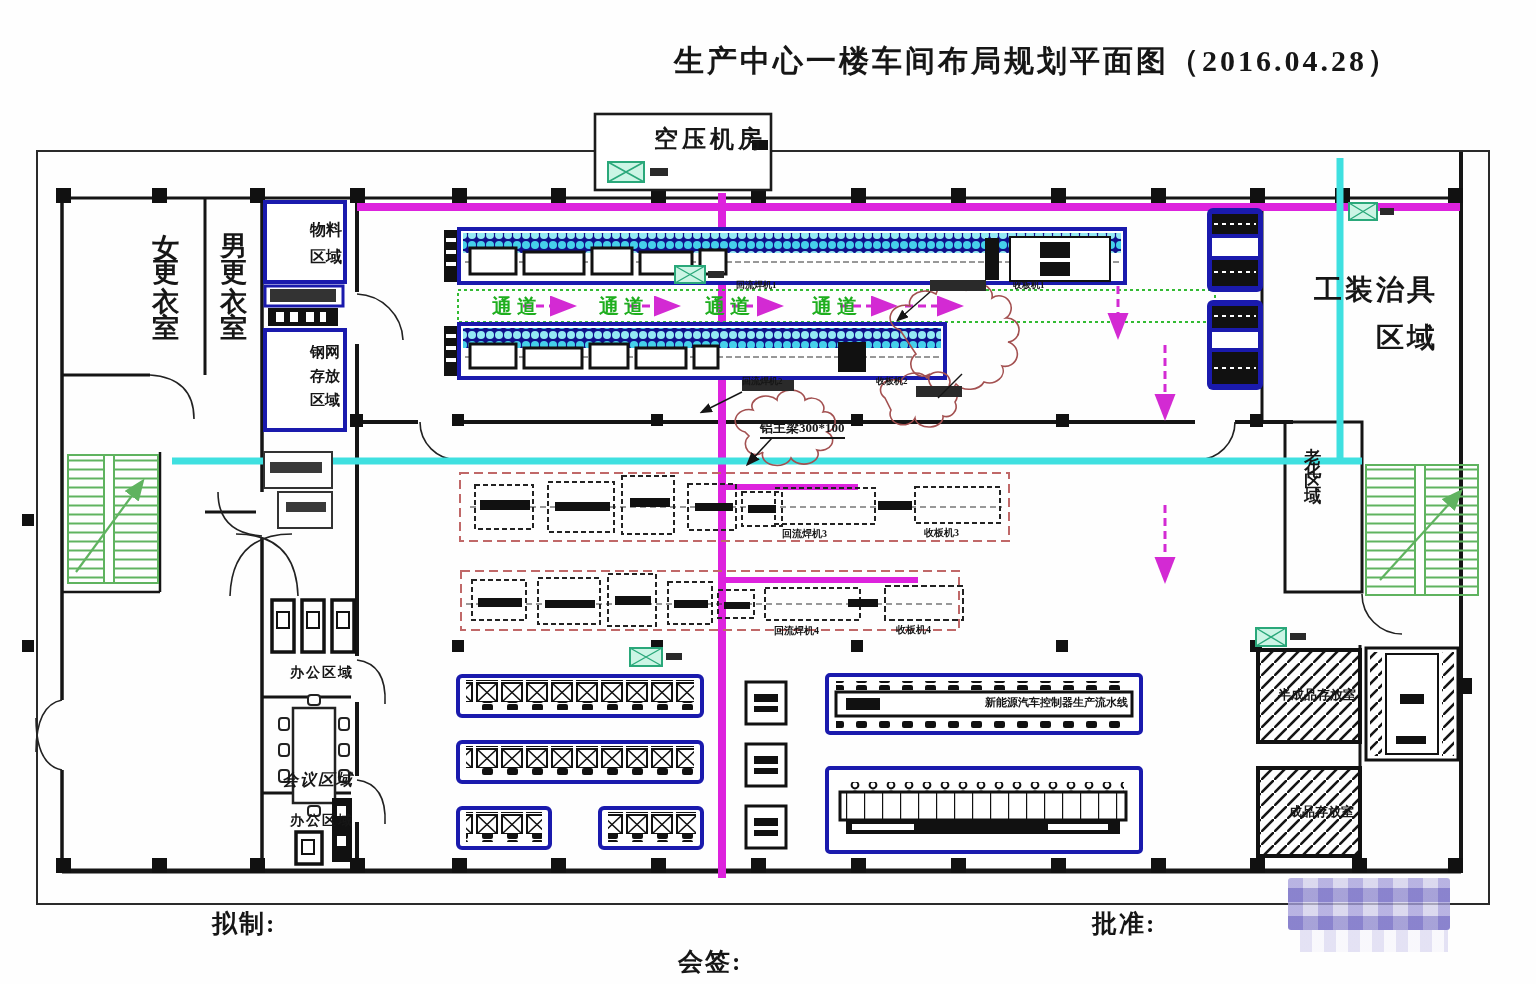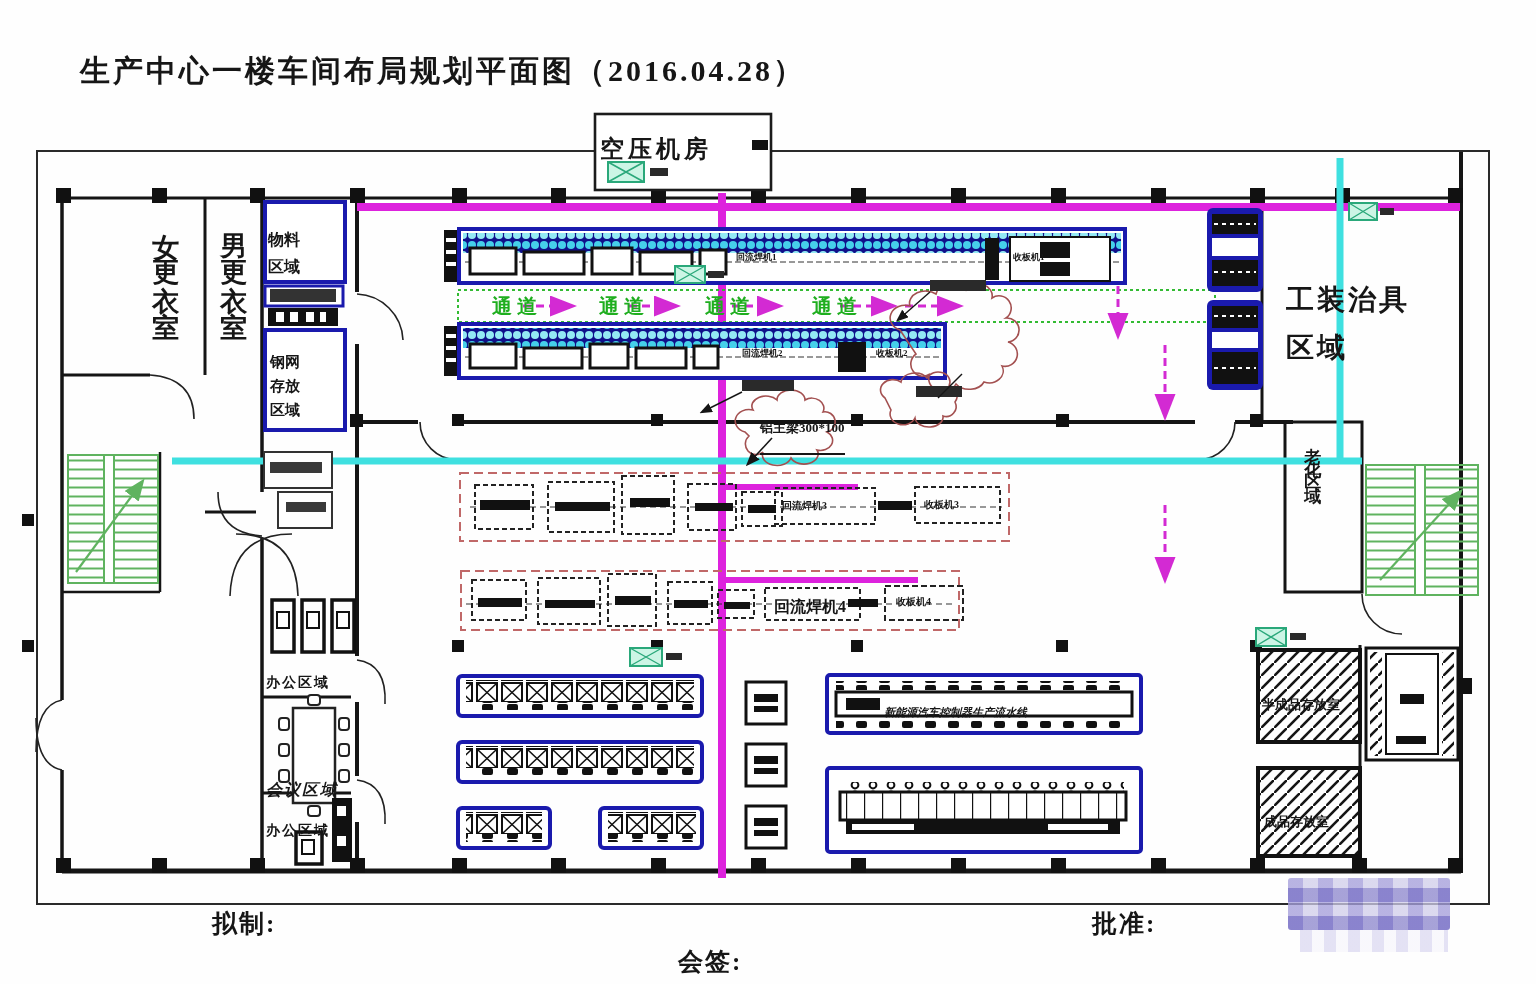--- a/index.html
+++ b/index.html
@@ -1,27 +1,27 @@
 <!DOCTYPE html>
 <html><head>
 <meta charset="utf-8">
 <style>
   html,body{margin:0;padding:0;background:#ffffff;}
   #stage{position:relative;width:1536px;height:984px;background:#fefefe;overflow:hidden;
          font-family:"Liberation Serif","DejaVu Serif",serif;}
   #plan-svg{position:absolute;left:0;top:0;z-index:1;}
   .lbl{position:absolute;z-index:2;color:#161616;font-weight:bold;line-height:1.25;
        font-family:"Liberation Serif","DejaVu Serif",serif;white-space:pre-line;}
-  .ctr{text-align:left;margin-top:10px;}
+  .ctr{text-align:right;}
   .v{writing-mode:vertical-rl;text-orientation:upright;}
   .green{color:#1fae1f;margin-left:24px;}
-  .tiny{font-size:9px;letter-spacing:0px;font-weight:bold;}
+  .tiny{font-size:9px;letter-spacing:0px;font-weight:bold;margin-top:28px;}
   .title{font-size:30px;letter-spacing:3px;}
   .footer{font-size:25px;letter-spacing:2px;}
-  .beam{font-size:13px;border-bottom:2px solid #161616;padding-bottom:17px;}
+  .beam{font-size:13px;border-bottom:2px solid #161616;padding-bottom:1px;}
   .stamp{position:absolute;z-index:3;border-radius:3px;
      background-image:
        repeating-linear-gradient(0deg, rgba(108,100,190,.55) 0 14px, rgba(196,192,228,.45) 14px 28px),
        repeating-linear-gradient(90deg, rgba(122,112,205,.6) 0 15px, rgba(226,224,242,.55) 15px 30px);}
   .stamp2{position:absolute;z-index:3;opacity:.5;
      background-image:
        repeating-linear-gradient(90deg, rgba(150,142,215,.5) 0 12px, rgba(236,234,248,.6) 12px 24px);}
 </style>
 </head>
 <body>
@@ -487,24 +487,24 @@
 <div class="lbl green" style="left:575px;top:294px;font-size:20px;letter-spacing:5px;">通道</div>
 <div class="lbl green" style="left:681px;top:294px;font-size:20px;letter-spacing:5px;">通道</div>
 <div class="lbl green" style="left:788px;top:294px;font-size:20px;letter-spacing:5px;">通道</div>
 
 <div class="lbl tiny" style="left:736px;top:252px;">回流焊机1</div>
 <div class="lbl tiny" style="left:1013px;top:252px;">收板机1</div>
 <div class="lbl tiny" style="left:742px;top:348px;">回流焊机2</div>
 <div class="lbl tiny" style="left:876px;top:348px;">收板机2</div>
 <div class="lbl tiny" style="left:782px;top:500px;font-size:10px;">回流焊机3</div>
 <div class="lbl tiny" style="left:924px;top:499px;font-size:10px;">收板机3</div>
-<div class="lbl tiny" style="left:774px;top:597px;font-size:16px;">回流焊机4</div>
+<div class="lbl tiny" style="left:774px;top:597px;font-size:10px;">回流焊机4</div>
 <div class="lbl tiny" style="left:896px;top:596px;font-size:10px;">收板机4</div>
 
-<div class="lbl ctr" style="left:884px;top:696px;width:244px;font-size:11px;font-style:italic;">新能源汽车控制器生产流水线</div>
+<div class="lbl ctr" style="left:884px;top:696px;width:244px;font-size:11px;">新能源汽车控制器生产流水线</div>
 
 <div class="lbl beam" style="left:760px;top:420px;">铝主梁300*100</div>
 
 <div class="lbl footer" style="left:212px;top:908px;">拟制:</div>
 <div class="lbl footer" style="left:678px;top:946px;">会签:</div>
 <div class="lbl footer" style="left:1092px;top:908px;">批准:</div>
 
 <div class="stamp" style="left:1288px;top:878px;width:162px;height:52px;"></div>
 <div class="stamp2" style="left:1300px;top:930px;width:148px;height:22px;"></div>
 

